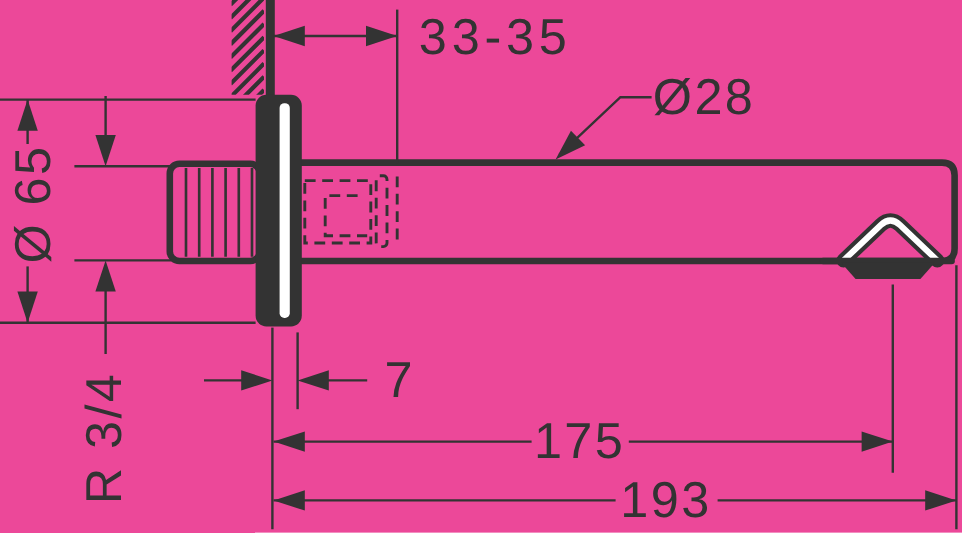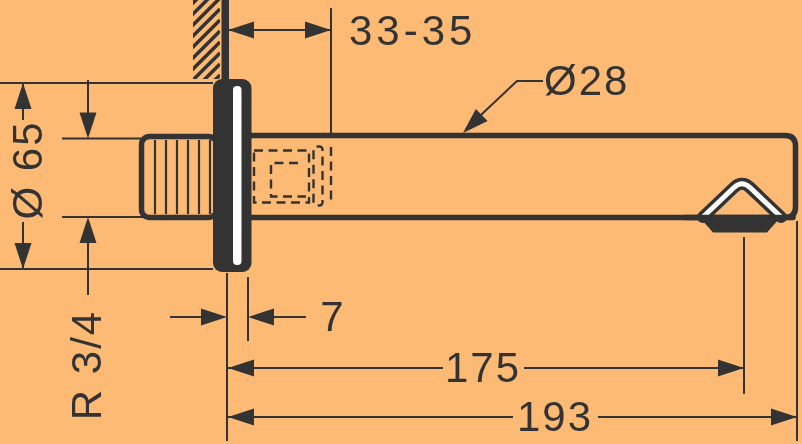--- a/index.html
+++ b/index.html
@@ -1,17 +1,17 @@
 <!DOCTYPE html>
 <html><head>
 <meta charset="utf-8">
 <style>
   html,body{margin:0;padding:0;background:#fff;}
   .stage{
-    width:802px;height:444px;position:relative;background:#fdba74;overflow:hidden;
+    width:802px;height:444px;position:relative;background:#ec4899;overflow:hidden;
     font-family:"Liberation Sans","DejaVu Sans",sans-serif;
     text-align:right;
   }
   svg{display:block;}
   .obj{stroke:#333333;stroke-width:5.5;fill:none;stroke-linecap:round;}
   .objfill{fill:#333333;stroke:none;}
   .thin{stroke:#333333;stroke-width:2;fill:none;}
   .thread{stroke:#333333;stroke-width:2.2;fill:none;}
   .hatchline{stroke:#333333;stroke-width:3.5;fill:none;}
   .dashed{stroke:#333333;stroke-width:2.4;fill:none;stroke-dasharray:9 5.5;}

